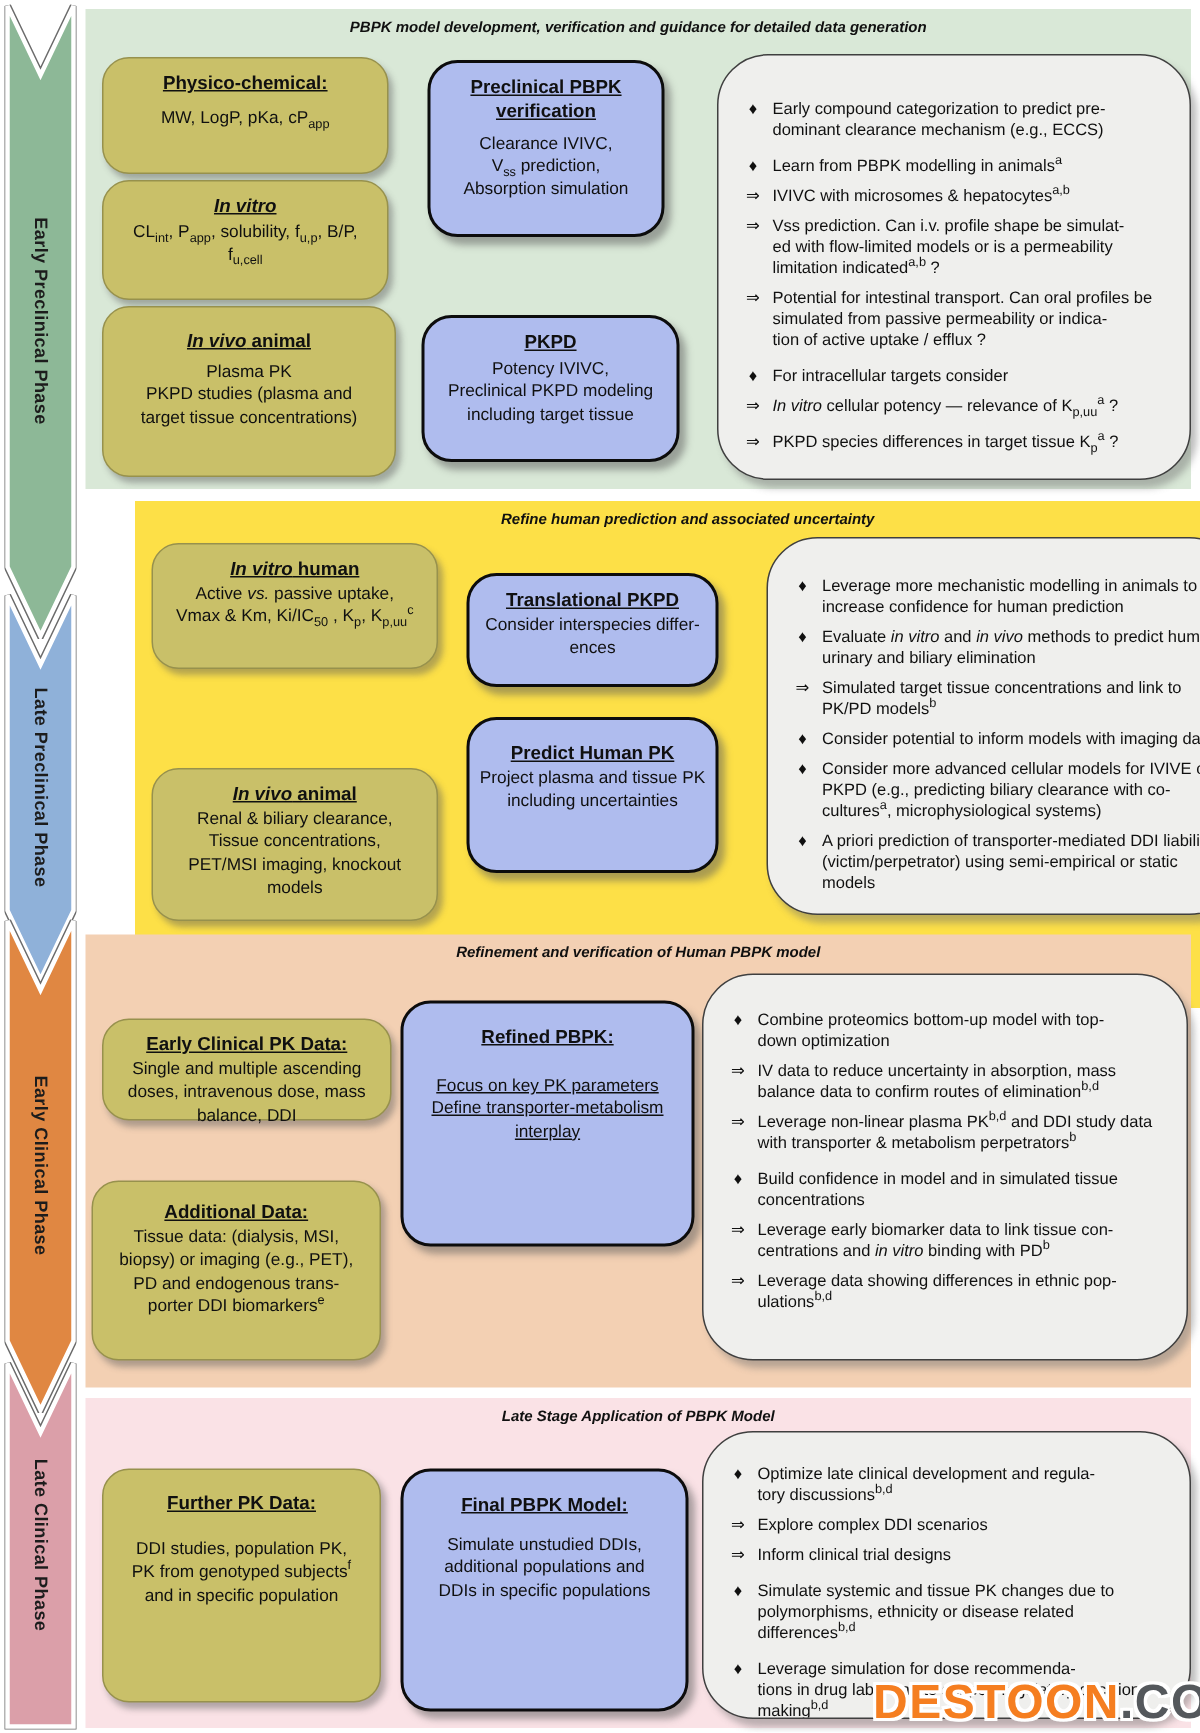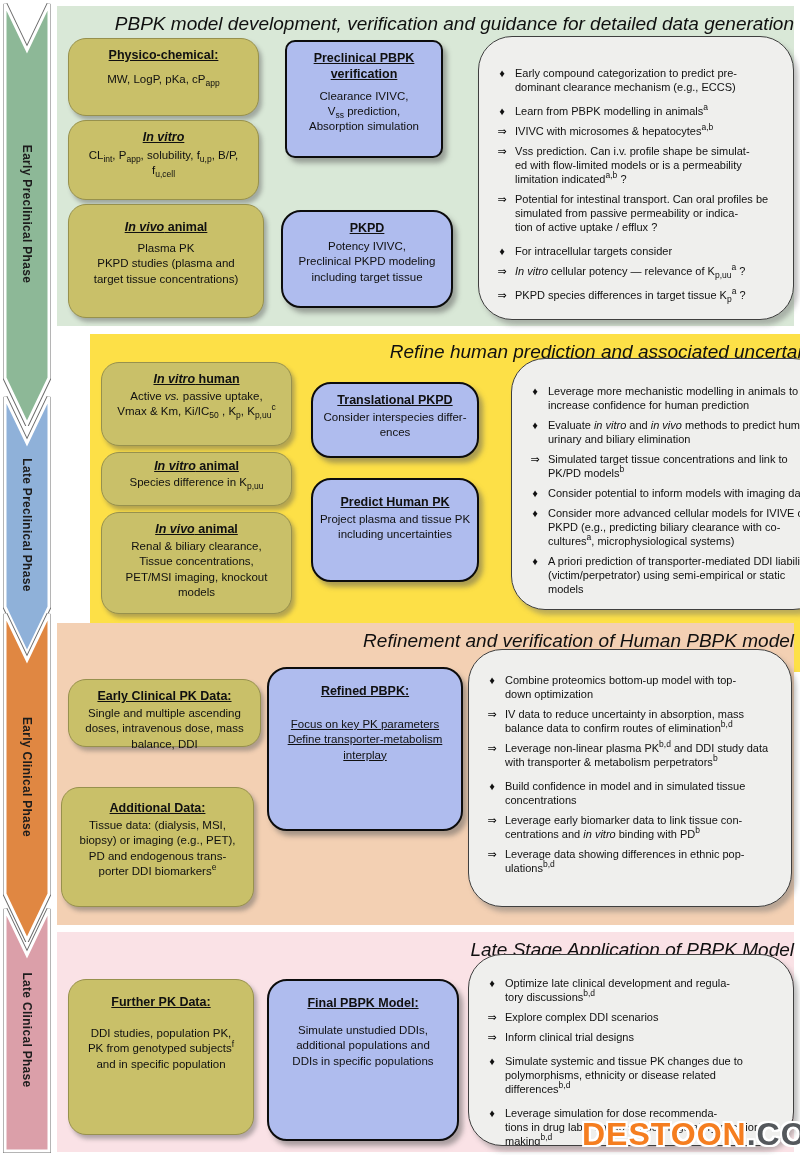--- a/index.html
+++ b/index.html
@@ -6,22 +6,22 @@
   .page{position:relative;width:800px;height:1155px;background:#ffffff;overflow:hidden;
         font-family:"Liberation Sans",sans-serif;color:#111;}
   
   .phase{position:absolute;left:3px;width:48px;}
   .phase svg{display:block;}
   .phase-label{position:absolute;left:50%;top:50%;
     transform:translate(-50%,-50%) rotate(90deg);white-space:nowrap;
     font-size:12px;font-weight:bold;color:#1c1c1c;letter-spacing:.3px;}
   
   .panel{position:absolute;left:57px;width:737px;}
-  .sec-title{margin:0;text-align:right;font-size:19px;font-style:italic;
-    font-weight:normal;color:#101010;padding-top:7px;}
+  .sec-title{margin:0;text-align:center;font-size:10px;font-style:italic;
+    font-weight:bold;color:#101010;padding-top:7px;}
   
   .box{position:absolute;box-sizing:border-box;padding:8px 4px;}
   .olive{background:#c9c069;border:1px solid #97914d;border-radius:18px;
     box-shadow:3px 4px 4px rgba(90,90,90,.45);}
   .bluebox{background:#afbcee;border:2.5px solid #0c0c0c;border-radius:20px;
     box-shadow:4px 5px 5px rgba(90,90,90,.5);}
   .grayb{background:#efefed;border:1.5px solid #3f3f3f;border-radius:34px;
     box-shadow:4px 5px 5px rgba(110,110,110,.45);padding:26px 8px 8px 10px;overflow:hidden;}
   .bt{text-align:center;font-weight:bold;text-decoration:underline;
     font-size:12.5px;line-height:1.3;color:#101010;}
@@ -80,21 +80,21 @@
       <div class="bb" style="margin-top:9px;">MW, LogP, pKa, cP<sub>app</sub></div>
     </div>
     <div class="box olive" style="left:11px;top:114px;width:191px;height:80px;">
       <div class="bt"><i>In vitro</i></div>
       <div class="bb" style="margin-top:3px;">CL<sub>int</sub>, P<sub>app</sub>, solubility, f<sub>u,p</sub>, B/P,<br>f<sub>u,cell</sub></div>
     </div>
     <div class="box olive" style="left:11px;top:198px;width:196px;height:114px;">
       <div class="bt" style="margin-top:6px;"><i>In vivo</i> animal</div>
       <div class="bb">Plasma PK<br>PKPD studies (plasma and<br>target tissue concentrations)</div>
     </div>
-    <div class="box bluebox" style="left:228px;top:34px;width:158px;height:118px;border-radius:10px;">
+    <div class="box bluebox" style="left:228px;top:34px;width:158px;height:118px;">
       <div class="bt">Preclinical PBPK<br>verification</div>
       <div class="bb">Clearance IVIVC,<br>V<sub>ss</sub> prediction,<br>Absorption simulation</div>
     </div>
     <div class="box bluebox" style="left:224px;top:204px;width:172px;height:98px;">
       <div class="bt">PKPD</div>
       <div class="bb" style="margin-top:3px;">Potency IVIVC,<br>Preclinical PKPD modeling<br>including target tissue</div>
     </div>
     <div class="box grayb" style="left:421px;top:30px;width:316px;height:284px;padding-top:30px;">
       <ul class="bullets">
         <li>
@@ -132,24 +132,20 @@
       </ul>
     </div>
   </section>
 
   <section class="panel" style="top: 334px; height: 338px; background-color: #fde047; margin-left: 33px;">
     <h2 class="sec-title">Refine human prediction and associated uncertainty</h2>
     <div class="box olive" style="left:11px;top:28px;width:191px;height:84px;">
       <div class="bt"><i>In vitro</i> human</div>
       <div class="bb" style="margin-top:2px;">Active <i>vs.</i> passive uptake,<br>Vmax &amp; Km, Ki/IC<sub>50</sub> , K<sub>p</sub>, K<sub>p,uu</sub><sup>c</sup></div>
     </div>
-    <div class="box olive" style="left:11px;top:118px;width:191px;height:54px;padding-top:5px;">
-      <div class="bt"><i>In vitro</i> animal</div>
-      <div class="bb" style="margin-top:1px;">Species difference in K<sub>p,uu</sub></div>
-    </div>
     <div class="box olive" style="left:11px;top:178px;width:191px;height:102px;">
       <div class="bt"><i>In vivo</i> animal</div>
       <div class="bb" style="margin-top:2px;">Renal &amp; biliary clearance,<br>Tissue concentrations,<br>PET/MSI imaging, knockout<br>models</div>
     </div>
     <div class="box bluebox" style="left:221px;top:48px;width:168px;height:76px;">
       <div class="bt">Translational PKPD</div>
       <div class="bb" style="margin-top:2px;">Consider interspecies differ-<br>ences</div>
     </div>
     <div class="box bluebox" style="left:221px;top:144px;width:168px;height:104px;padding-top:14px;">
       <div class="bt">Predict Human PK</div>

